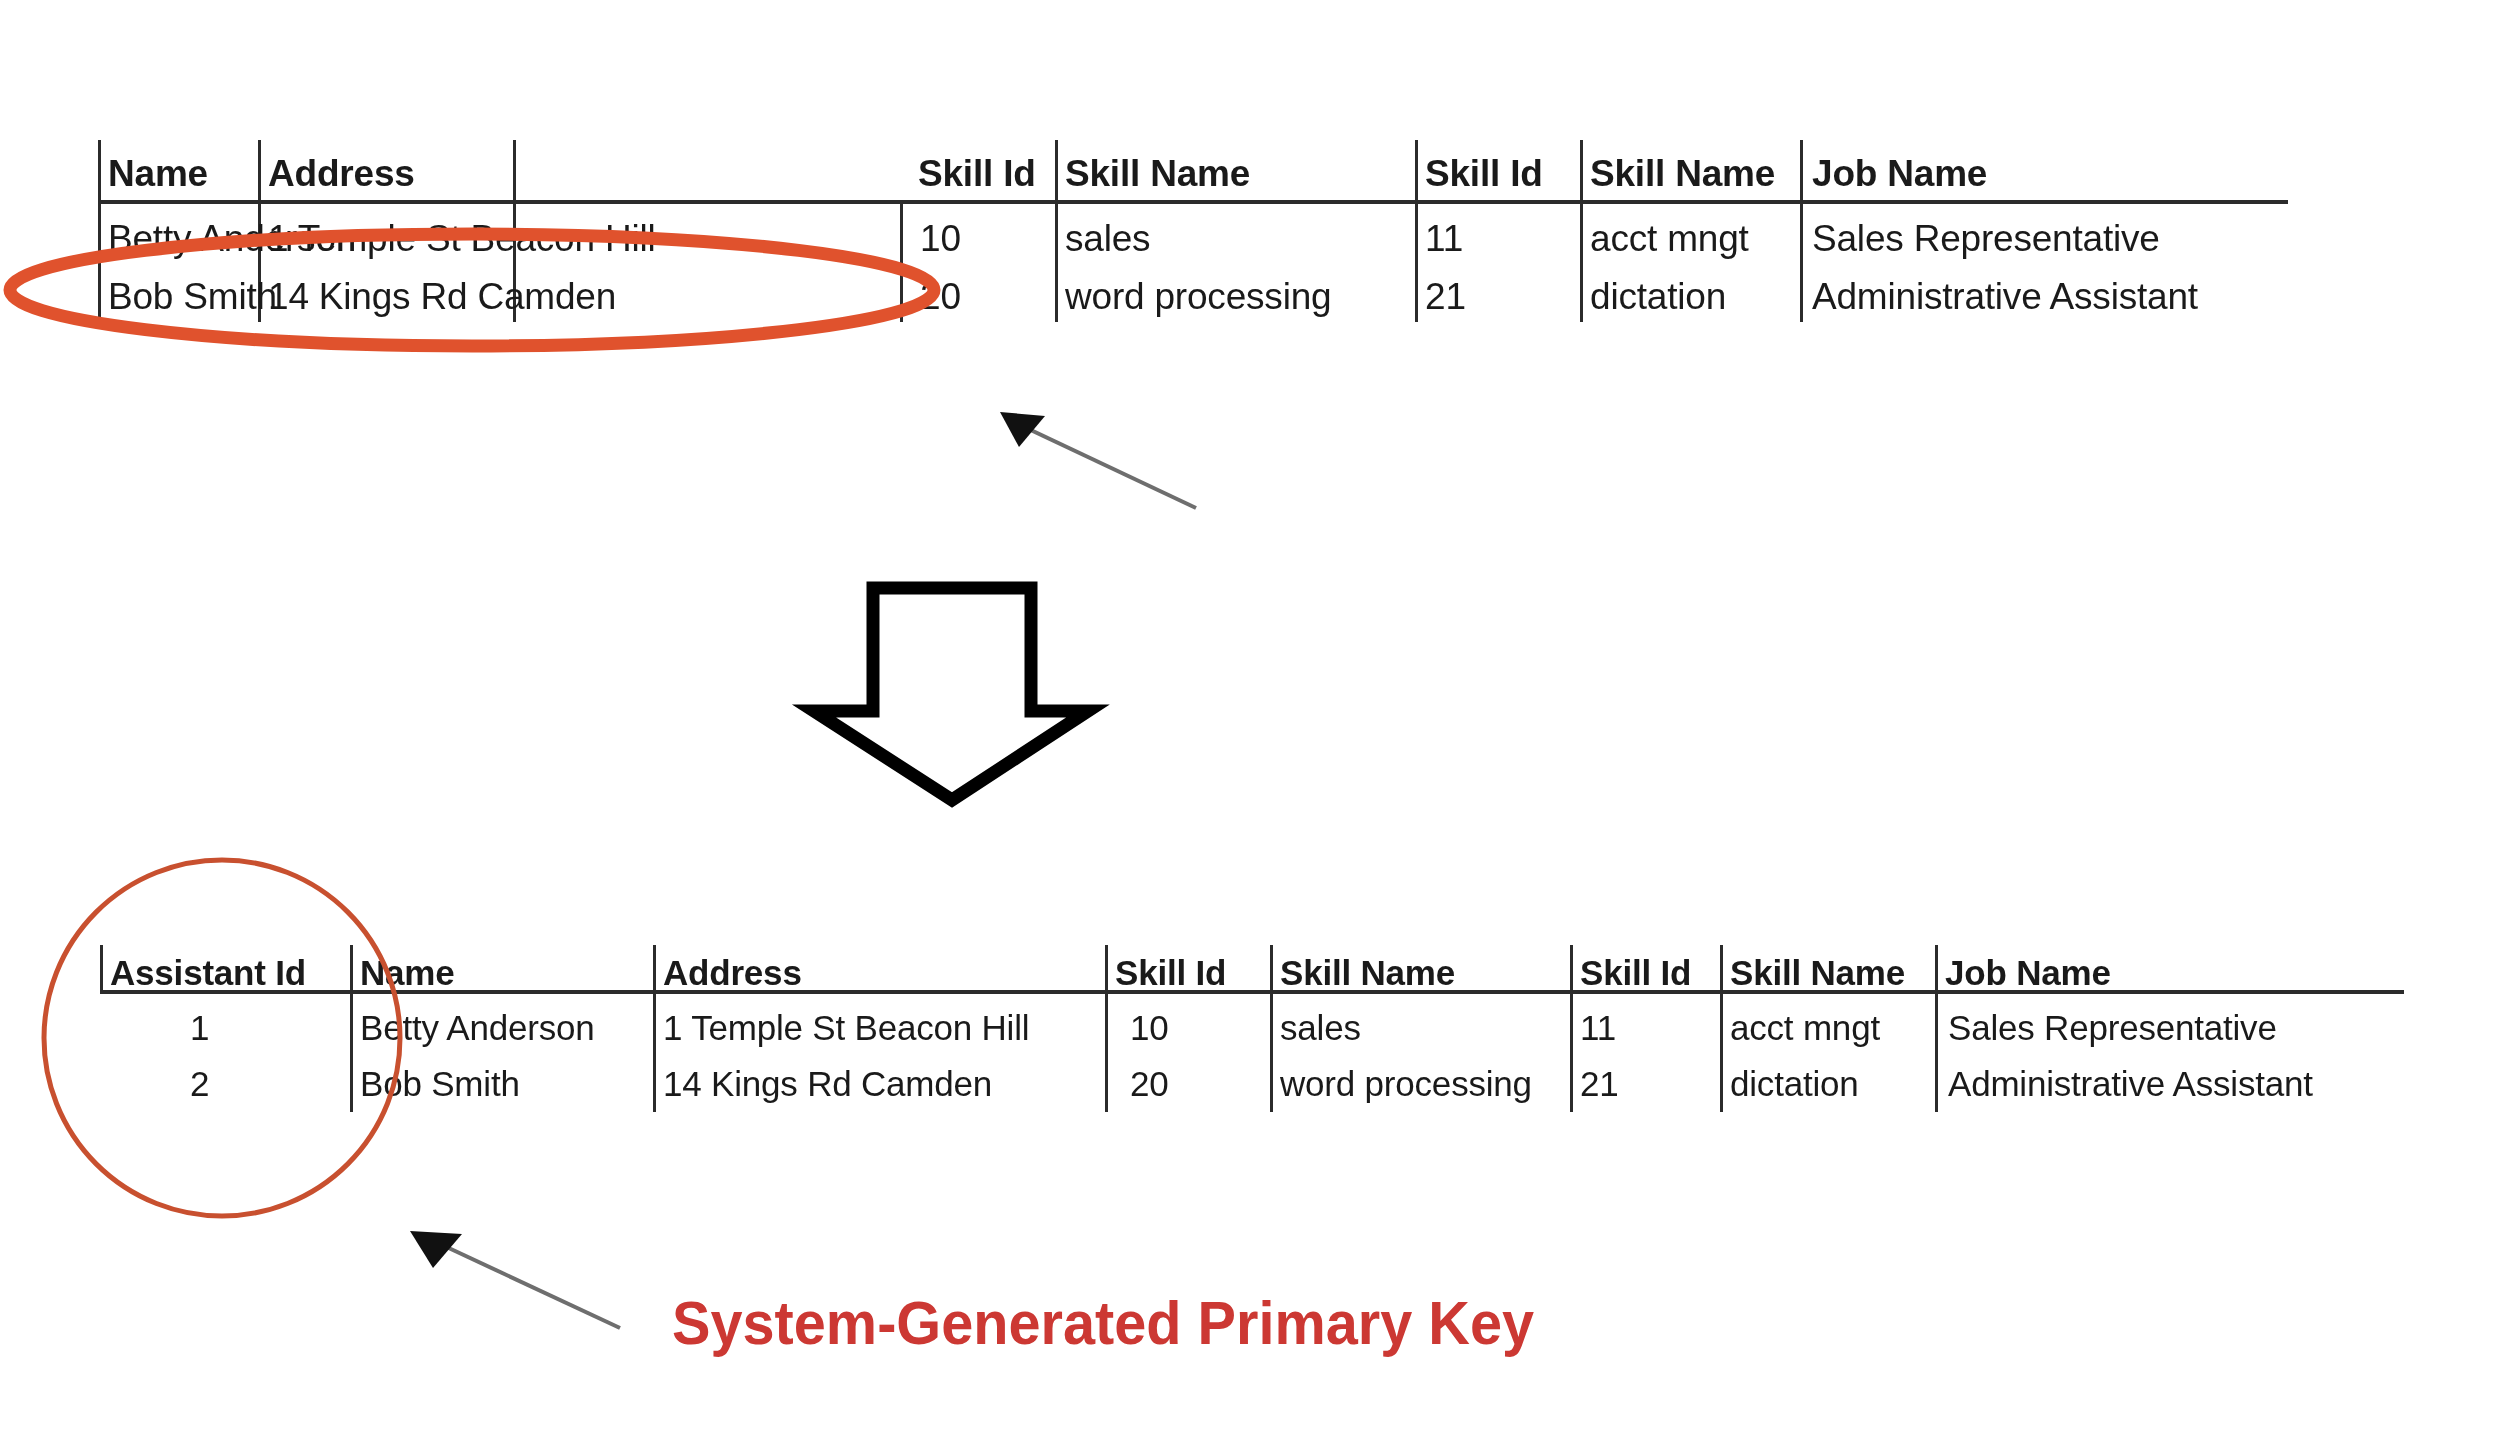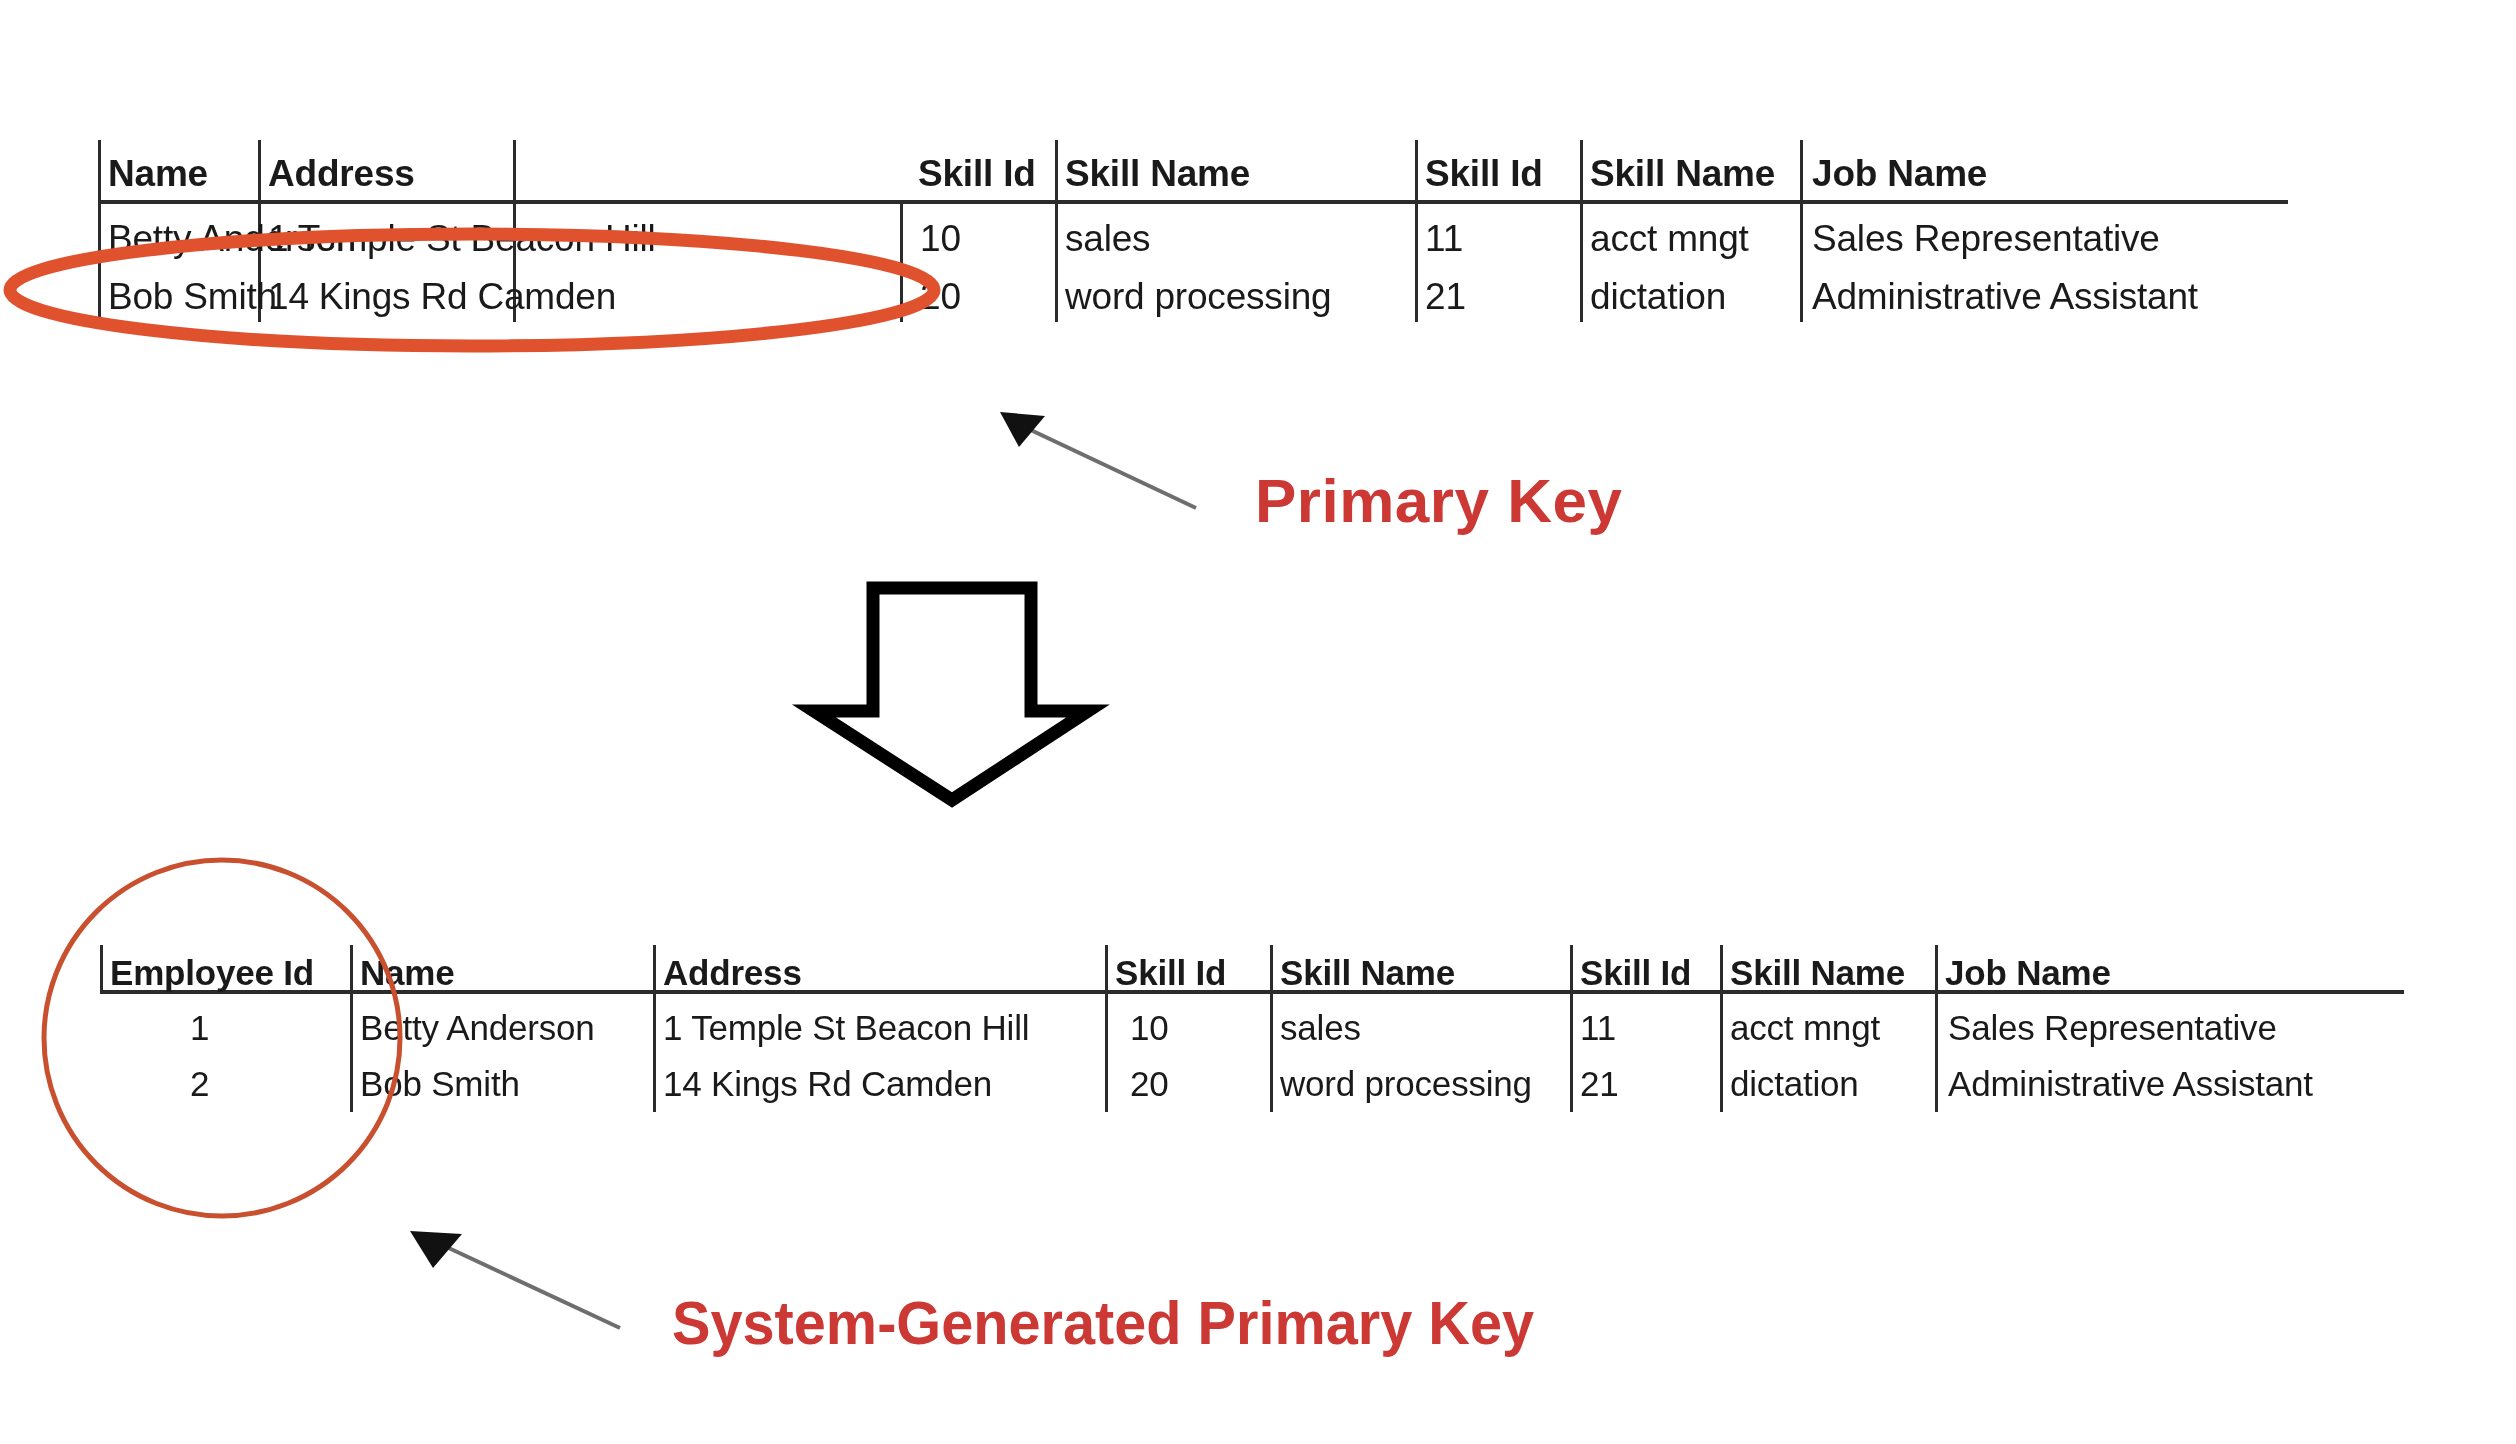--- a/index.html
+++ b/index.html
@@ -123,21 +123,21 @@
     <div class="vline" style="left:1935px;top:945px;height:46px;"></div>
 
     <div class="vline" style="left:350px;top:992px;height:120px;"></div>
     <div class="vline" style="left:653px;top:992px;height:120px;"></div>
     <div class="vline" style="left:1105px;top:992px;height:120px;"></div>
     <div class="vline" style="left:1270px;top:992px;height:120px;"></div>
     <div class="vline" style="left:1570px;top:992px;height:120px;"></div>
     <div class="vline" style="left:1720px;top:992px;height:120px;"></div>
     <div class="vline" style="left:1935px;top:992px;height:120px;"></div>
 
-    <div class="cell hdr" style="left:110px;top:955px;font-size:35px;">Employee Id</div>
+    <div class="cell hdr" style="left:110px;top:955px;font-size:35px;">Assistant Id</div>
     <div class="cell hdr" style="left:360px;top:955px;font-size:35px;">Name</div>
     <div class="cell hdr" style="left:663px;top:955px;font-size:35px;">Address</div>
     <div class="cell hdr" style="left:1115px;top:955px;font-size:35px;">Skill Id</div>
     <div class="cell hdr" style="left:1280px;top:955px;font-size:35px;">Skill Name</div>
     <div class="cell hdr" style="left:1580px;top:955px;font-size:35px;">Skill Id</div>
     <div class="cell hdr" style="left:1730px;top:955px;font-size:35px;">Skill Name</div>
     <div class="cell hdr" style="left:1945px;top:955px;font-size:35px;">Job Name</div>
 
     <div class="cell val num" style="left:190px;top:1010px;width:145px;font-size:35px;">1</div>
     <div class="cell val" style="left:360px;top:1010px;font-size:35px;">Betty Anderson</div>
@@ -170,17 +170,16 @@
     </g>
 
     <g>
       <line x1="620" y1="1328" x2="438" y2="1243" stroke="#6e6e6e" stroke-width="4"></line>
       <polygon points="410,1231 462,1234 433,1268" fill="#111111"></polygon>
     </g>
 
     <polygon points="873,588 1031,588 1031,711 1088,711 952,800 814,711 873,711" fill="#ffffff" stroke="#000000" stroke-width="13" stroke-linejoin="miter"></polygon>
   </svg>
 
-  <div class="annot-red" id="label-primary-key">Primary Key</div>
 
   <div class="annot-red" id="label-sys-primary-key">System-Generated Primary Key</div>
 
 </div>
 
 </body></html>

